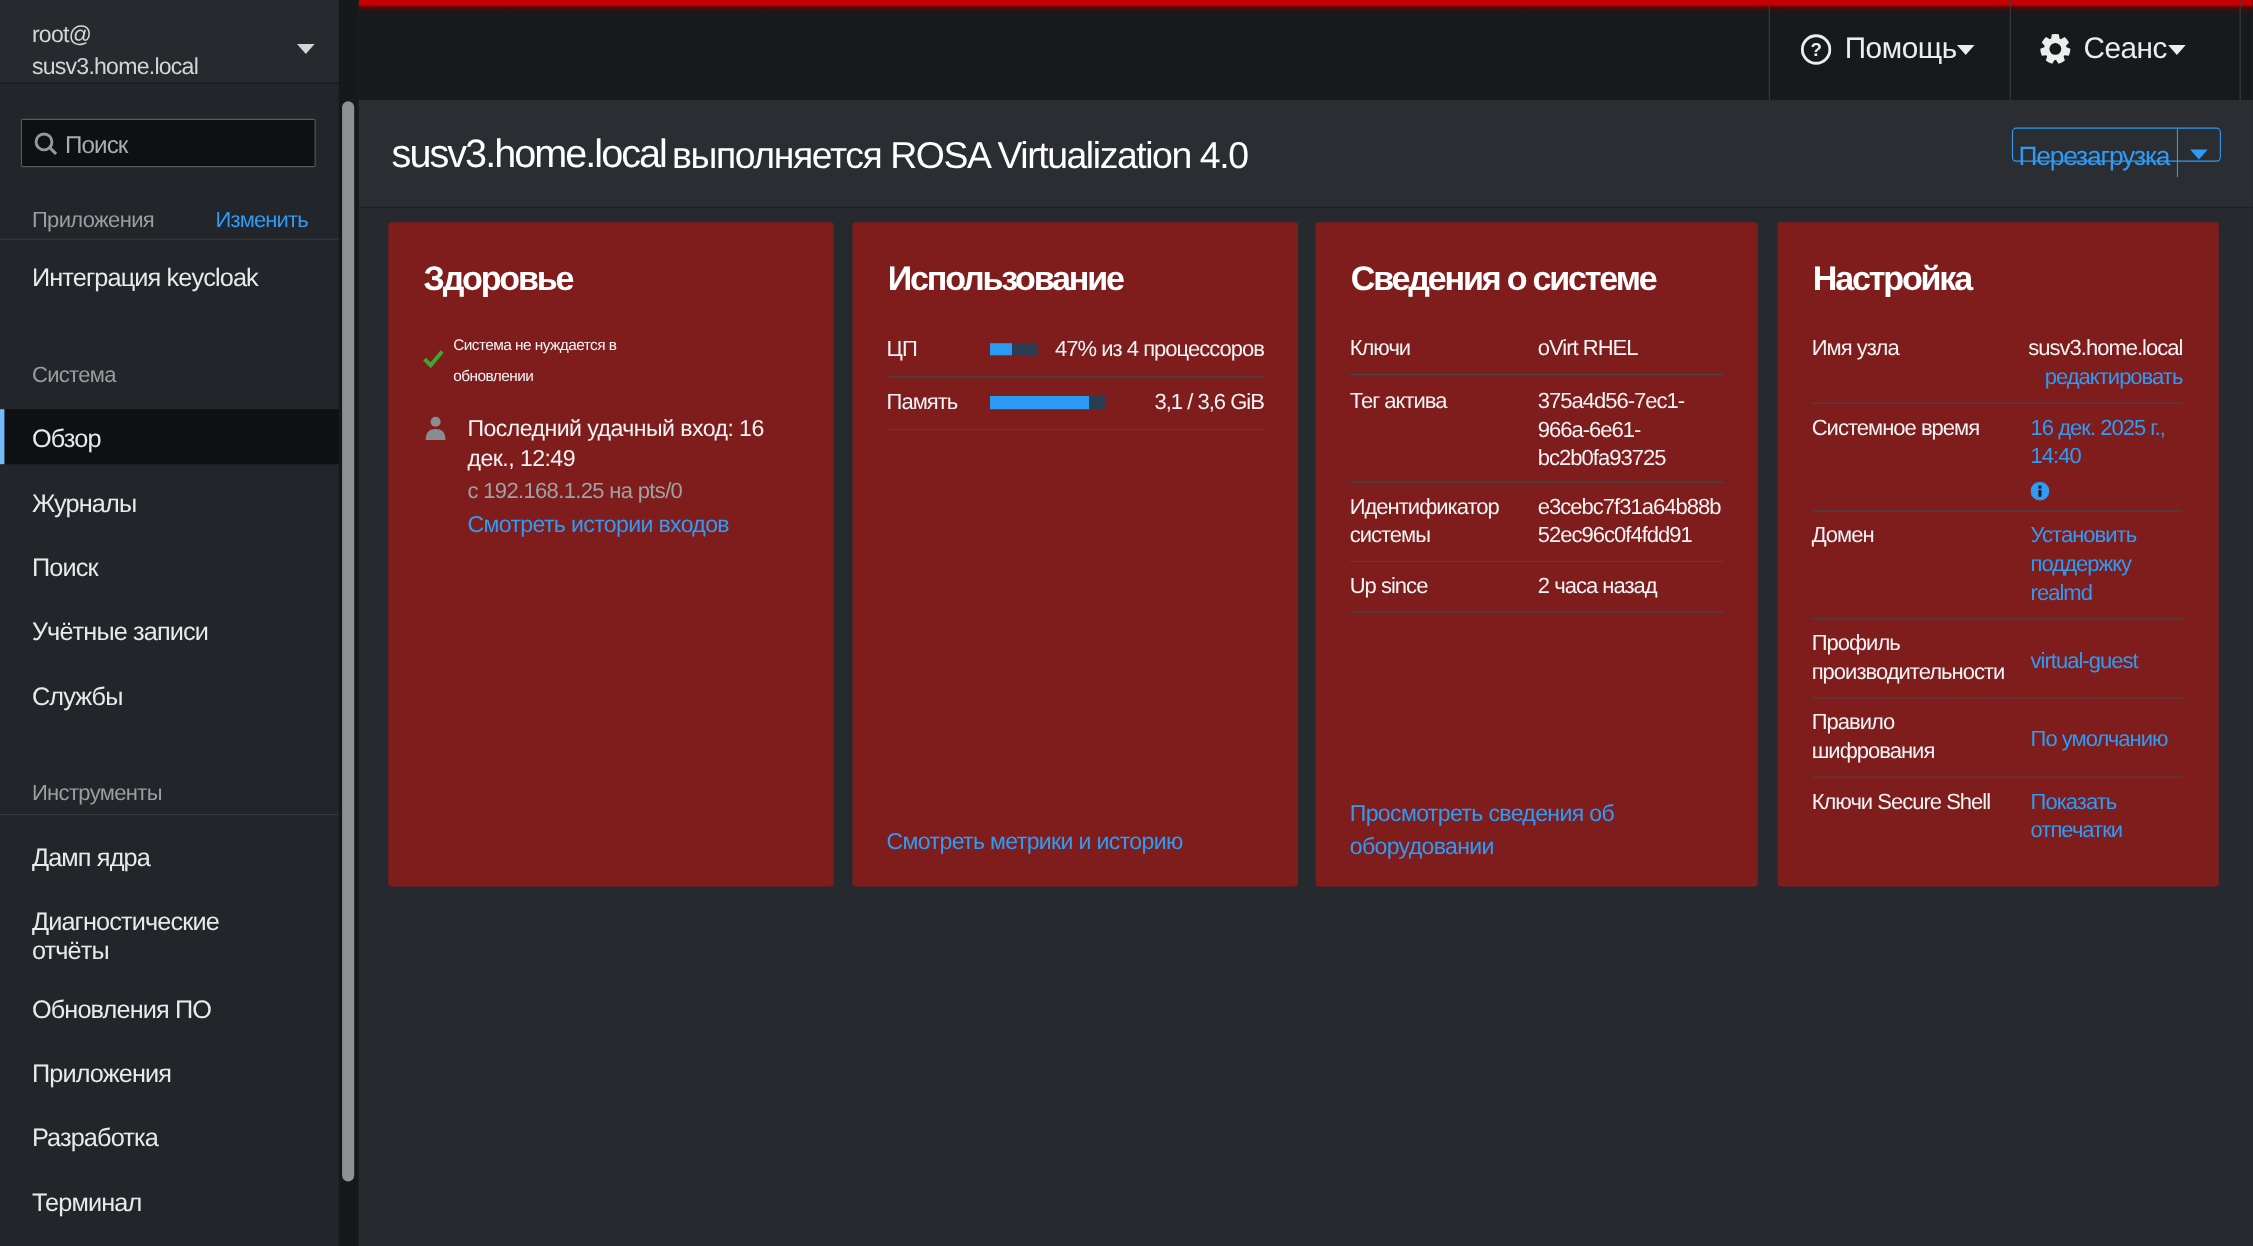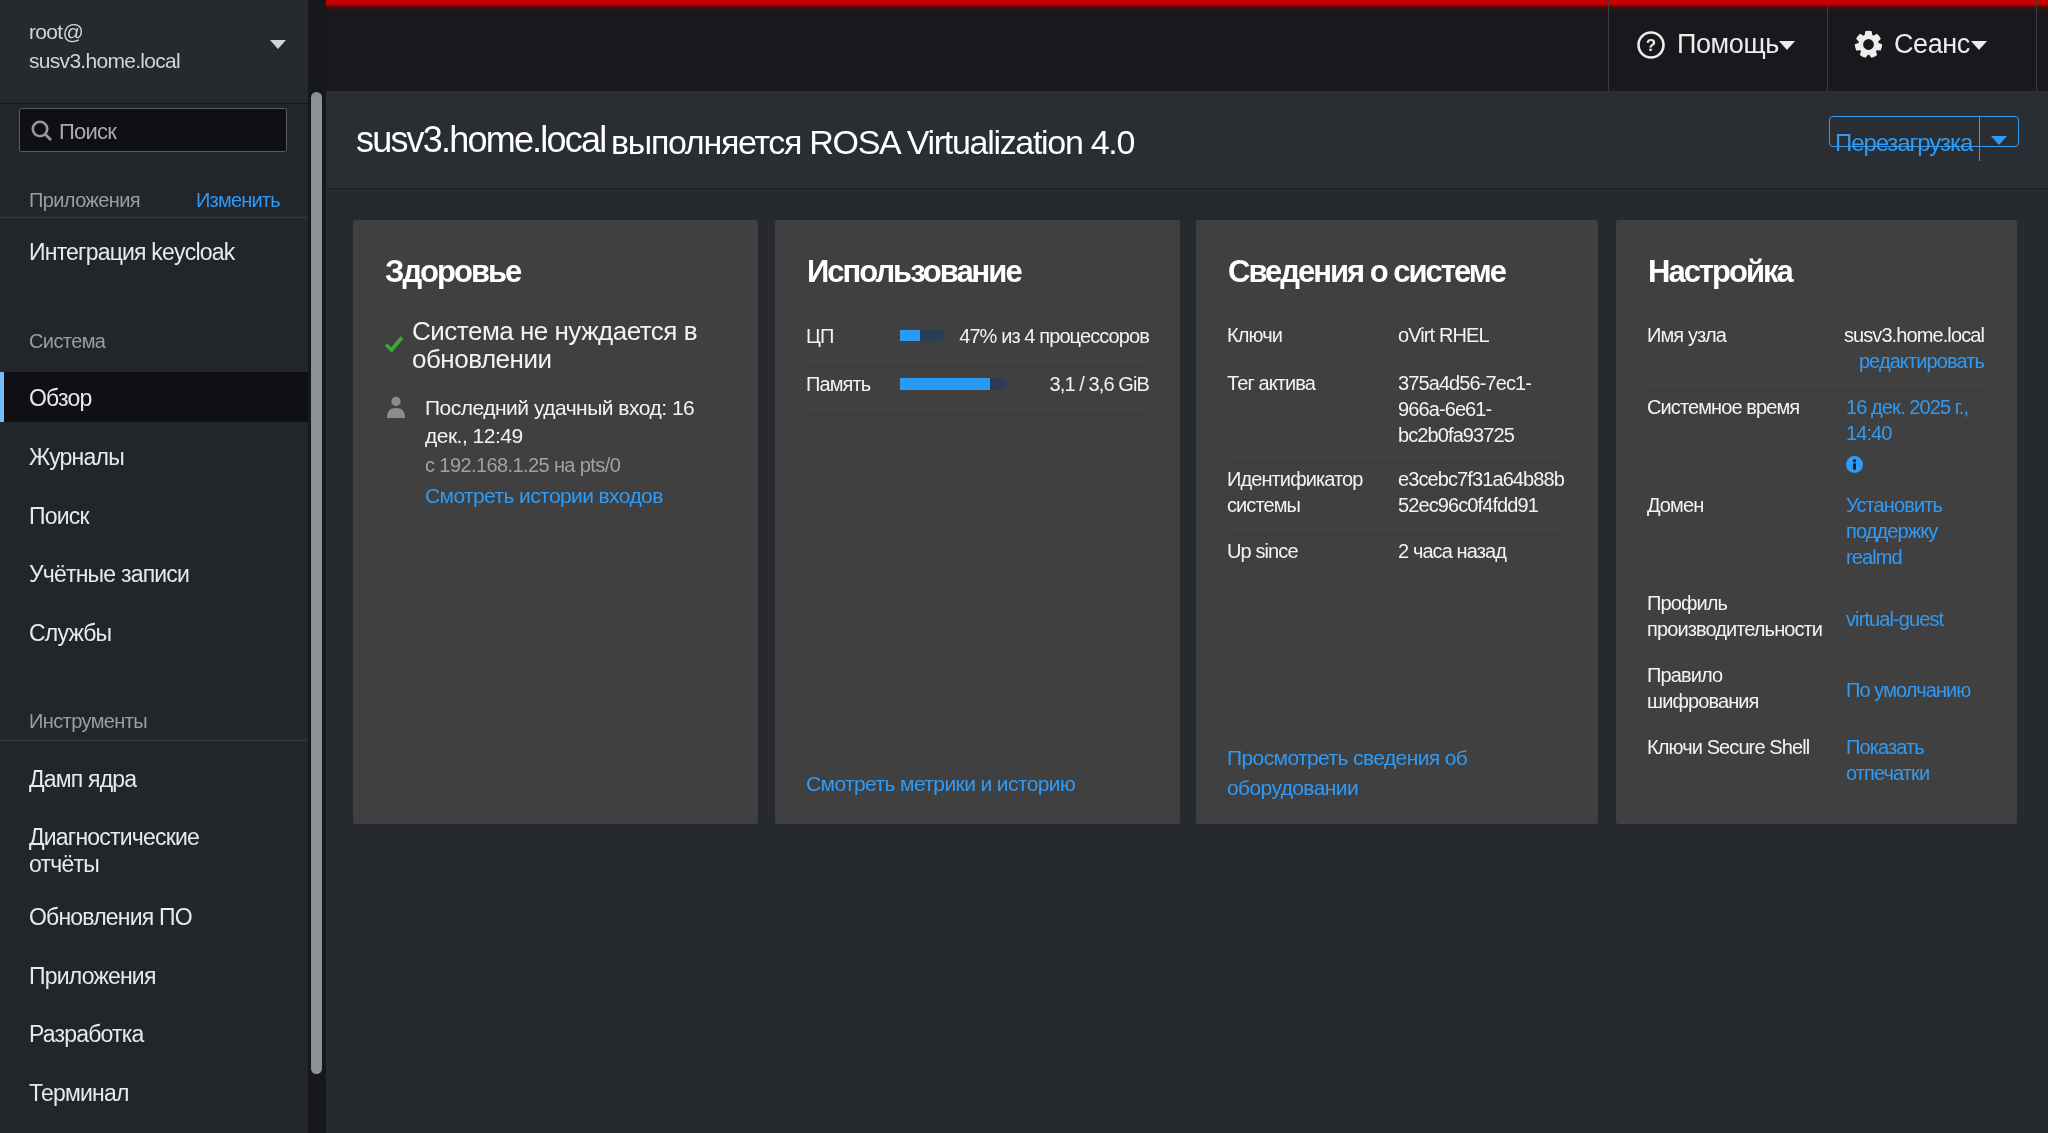--- a/index.html
+++ b/index.html
@@ -16,32 +16,32 @@
 #h1{position:absolute;left:356px;top:122px;font-size:36px;line-height:36px;letter-spacing:-1.8px;color:#fff}
 #h1run{position:absolute;left:611px;top:127px;font-size:34px;line-height:30px;letter-spacing:-1.3px;color:#fff}
 #rbtn{position:absolute;left:1829px;top:116px;width:190px;height:31px;border:1px solid #2f9bf5;border-radius:4px;color:#2f9bf5}
 #rbtn .lbl{position:absolute;left:5px;top:13px;width:127px;text-align:center;font-size:24px;line-height:26px;letter-spacing:-1.1px}
 #rbtn .div{position:absolute;left:149px;top:0;width:1px;height:44px;background:#2f9bf5}
 #rbtn .caret{border-top-color:#2f9bf5;left:161px;top:19px}
 
 #sidebar{position:absolute;left:0;top:0;width:308px;height:1133px;background:#222529}
 #track{position:absolute;left:308px;top:0;width:18px;height:1133px;background:#17181a}
 #thumb{position:absolute;left:311px;top:92px;width:11px;height:982px;background:#8e9194;border-radius:6px}
-#acct{position:absolute;left:0;top:0;width:308px;height:104px;background:#26292d;border-bottom:1px solid #17181a}
+#acct{position:absolute;left:0;top:0;width:308px;height:76px;background:#26292d;border-bottom:1px solid #17181a}
 #acct .nm{position:absolute;left:29px;top:17px;font-size:21px;letter-spacing:-0.7px;line-height:29px;color:#d4d5d6}
 #acct .caret{border-top-color:#d4d5d6;left:270px;top:40px}
 #search{position:absolute;left:19px;top:108px;width:268px;height:44px;background:#0e1013;border:1px solid #57595c;border-radius:2px}
 #search .ph{position:absolute;left:39px;top:10px;font-size:22px;letter-spacing:-0.8px;color:#a9abad}
 .navlbl{position:absolute;font-size:20px;letter-spacing:-0.6px;color:#9b9da0}
 .navitem{position:absolute;left:0;width:308px;font-size:23px;letter-spacing:-0.8px;line-height:27px;color:#e8e9ea}
 .navitem span{display:block;padding-left:29px;padding-right:62px}
 #active{position:absolute;left:0;top:372px;width:308px;height:50px;background:#0e1013;border-left:4px solid #73bcf7}
 .sbsep{position:absolute;left:0;width:308px;height:1px;background:#38393d}
 
-.card{position:absolute;top:220px;height:604px;background:#404040;border-radius:3px}
+.card{position:absolute;top:202px;height:604px;background:#7f1d1d;border-radius:3px}
 .ctitle{position:absolute;left:32px;top:35px;font-size:31px;line-height:33px;letter-spacing:-2px;font-weight:700;color:#fff;margin:0}
 .t21{font-size:20px;letter-spacing:-0.9px;line-height:26px;color:#f2f3f5}
 .gray{color:#9fa1a4}
 </style></head>
 <body>
 
 <div id="masthead"></div>
 <div id="redbar"></div>
 <div class="mhsep" style="left:1608px"></div>
 <div class="mhsep" style="left:1827px"></div>
@@ -123,21 +123,21 @@
   </div>
 <div class="navitem" style="top:1080px">
     <span>Терминал</span>
   </div>
 
 <div class="card" id="card1" style="left:353px;width:405px">
   <div class="ctitle">Здоровье</div>
   <svg class="abs" style="left:31px;top:115px" width="20" height="18" viewBox="0 0 20 18">
       <path d="M2 9.5 L7.5 15 L18 2.5" fill="none" stroke="#40a535" stroke-width="3.6"></path>
     </svg>
-  <div class="abs" style="left:59px;top:97px;font-size:26px;letter-spacing:-0.5px;line-height:28px">Система не нуждается в<br>обновлении</div>
+  <div class="abs" style="left:59px;top:97px;font-size:14px;letter-spacing:-0.5px;line-height:28px">Система не нуждается в<br>обновлении</div>
   <svg class="abs" style="left:33px;top:176px" width="20" height="22" viewBox="0 0 20 22">
       <circle cx="10" cy="5.4" r="4.6" fill="#8a8d90"></circle>
       <path d="M1 22 C1 14.8 4.4 12 10 12 C15.6 12 19 14.8 19 22 Z" fill="#8a8d90"></path>
     </svg>
   <div class="abs" style="left:72px;top:174px;font-size:21px;letter-spacing:-0.5px;line-height:28px">Последний удачный вход: 16<br>дек., 12:49</div>
   <div class="abs gray" style="left:72px;top:233px;font-size:20px;letter-spacing:-0.6px;line-height:24px">с 192.168.1.25 на pts/0</div>
   <div class="abs" style="left:72px;top:263px;font-size:21px;letter-spacing:-0.6px;line-height:26px;color:#2f9bf5">Смотреть истории входов</div>
 </div>
 <div class="card" id="card2" style="left:775px;width:405px">
   <div class="ctitle">Использование</div>

